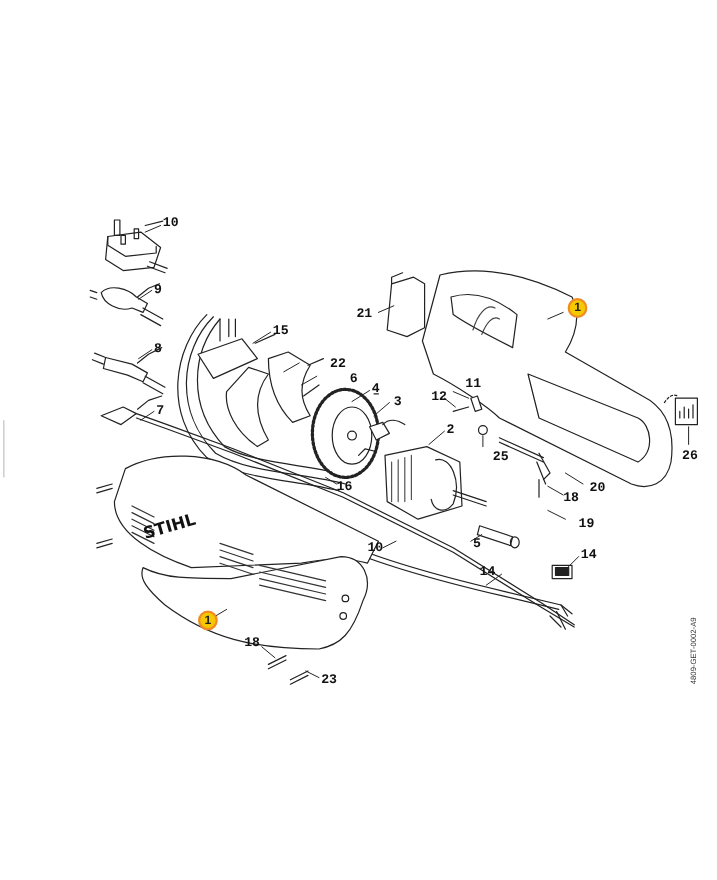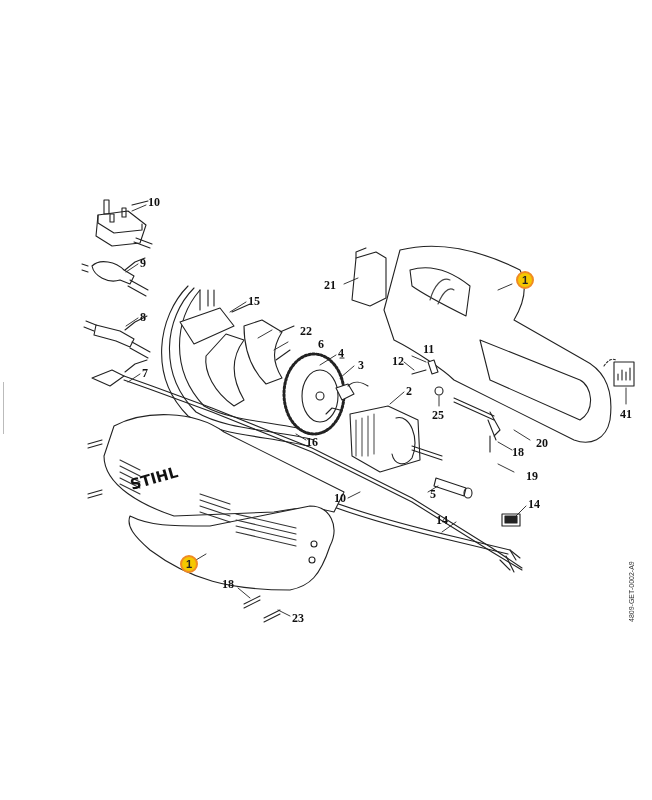--- a/index.html
+++ b/index.html
@@ -1,18 +1,18 @@
 <!DOCTYPE html>
 <html><head>
 <meta charset="utf-8">
 <style>
   html,body{margin:0;padding:0;background:#fff;}
   body{width:652px;height:800px;position:relative;overflow:hidden;font-family:"Liberation Sans",sans-serif;}
   #canvas{position:absolute;left:0;top:0;width:652px;height:800px;}
-  .lbl{position:absolute;font-family:Liberation Serif, serif;font-weight:bold;font-size:12px;color:#111;line-height:12px;}
+  .lbl{position:absolute;font-family:Liberation Mono, monospace;font-weight:bold;font-size:12px;color:#111;line-height:12px;}
   .badge{position:absolute;width:18px;height:18px;border-radius:50%;background:#f5c800;border:2px solid #f08a24;box-sizing:border-box;font-weight:bold;font-size:11px;color:#222;text-align:center;line-height:14px;font-family:"Liberation Sans",sans-serif;}
   .code{position:absolute;left:628px;top:622px;transform-origin:left top;transform:rotate(-90deg);font-size:7px;color:#333;white-space:nowrap;font-family:"Liberation Sans",sans-serif;}
   .edge{position:absolute;left:0;top:382px;width:3px;height:52px;border-right:1px solid #bbb;}
 </style>
 </head>
 <body>
 
 <div id="canvas">
   <div class="edge"></div>
 
@@ -191,25 +191,25 @@
   <span class="lbl" style="left:358px;top:359px">3</span>
   <span class="lbl" style="left:406px;top:385px">2</span>
   <span class="lbl" style="left:306px;top:436px">16</span>
   <span class="lbl" style="left:334px;top:492px">10</span>
   <span class="lbl" style="left:430px;top:488px">5</span>
   <span class="lbl" style="left:436px;top:514px">14</span>
   <span class="lbl" style="left:528px;top:498px">14</span>
   <span class="lbl" style="left:324px;top:279px">21</span>
   <span class="lbl" style="left:423px;top:343px">11</span>
   <span class="lbl" style="left:392px;top:355px">12</span>
-  <span class="lbl" style="left:432px;top:409px">25</span>
+  <span class="lbl" style="left:448px;top:409px">25</span>
   <span class="lbl" style="left:536px;top:437px">20</span>
   <span class="lbl" style="left:512px;top:446px">18</span>
   <span class="lbl" style="left:526px;top:470px">19</span>
-  <span class="lbl" style="left:620px;top:408px">41</span>
+  <span class="lbl" style="left:620px;top:408px">26</span>
   <span class="lbl" style="left:222px;top:578px">18</span>
   <span class="lbl" style="left:292px;top:612px">23</span>
 
   <span class="badge" style="left:516px;top:271px">1</span>
   <span class="badge" style="left:180px;top:555px">1</span>
 
   <span class="code">4809-GET-0002-A9</span>
 </div>
 
 </body></html>

